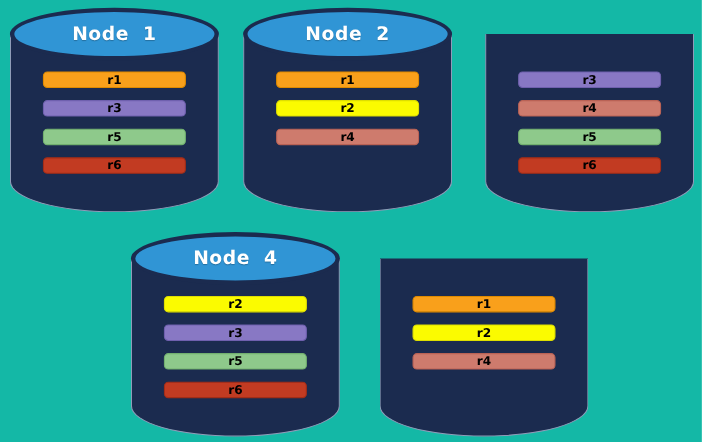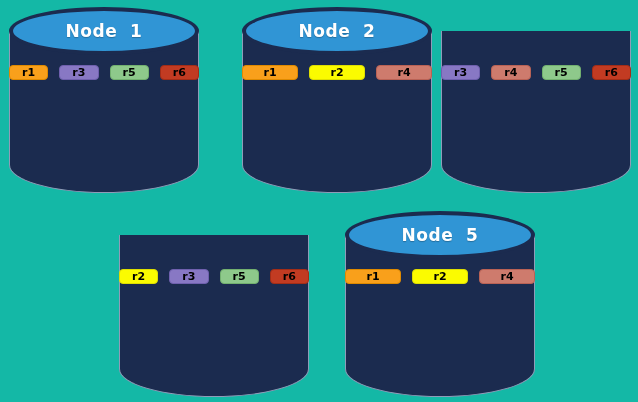--- a/index.html
+++ b/index.html
@@ -12,21 +12,21 @@
   .diagram {
     position: relative;
     width: 638px; height: 402px;
     background: #14b8a6;
   }
   .node {
     position: absolute;
     width: 190px; height: 186px;
   }
   .node.n1 { left: 9px;   top: 7px; }
-  .node.n2 { left: 242px; top: 7px; }
+  .node.n2 { left: 221px; top: 7px; }
   .node.n3 { left: 441px; top: 7px; }
   .node.n4 { left: 119px; top: 211px; }
   .node.n5 { left: 345px; top: 211px; }
 
   .cyl-body {
     position: absolute;
     left: 0; top: 24px;
     width: 190px; height: 162px;
     box-sizing: border-box;
     background: #1b2b4f;
@@ -52,21 +52,21 @@
     font-size: 17px;
     letter-spacing: 0.5px;
     white-space: pre;
     text-shadow: 0 1px 1px rgba(0,0,0,0.25);
   }
   .bars {
     position: absolute;
     left: 0; top: 58px;
     width: 190px;
     display: flex;
-    flex-direction: row;
+    flex-direction: column;
     align-items: center;
     gap: 11px;
   }
   .bar {
     box-sizing: border-box;
     width: 130px; height: 15px;
     border-radius: 4px;
     border: 1px solid;
     display: flex;
     align-items: center;
@@ -143,20 +143,23 @@
   </div>
 
   <div class="bar" style="background: rgb(194, 59, 34); border-color: rgb(163, 45, 23);">
     <span class="bar-label">r6</span>
   </div>
 </div>
   </div>
 
   <div class="node n4">
     <div class="cyl-body"></div>
+    <div class="cyl-top">
+      <span class="node-title">Node  4</span>
+    </div>
     <div class="bars">
   <div class="bar" style="background: rgb(251, 251, 0); border-color: rgb(222, 222, 0);">
     <span class="bar-label">r2</span>
   </div>
 
   <div class="bar" style="background: rgb(136, 120, 196); border-color: rgb(111, 96, 174);">
     <span class="bar-label">r3</span>
   </div>
 
   <div class="bar" style="background: rgb(142, 201, 139); border-color: rgb(114, 176, 111);">
@@ -164,23 +167,20 @@
   </div>
 
   <div class="bar" style="background: rgb(194, 59, 34); border-color: rgb(163, 45, 23);">
     <span class="bar-label">r6</span>
   </div>
 </div>
   </div>
 
   <div class="node n5">
     <div class="cyl-body"></div>
-    <div class="cyl-top">
-      <span class="node-title">Node  5</span>
-    </div>
     <div class="bars">
   <div class="bar" style="background: rgb(249, 160, 27); border-color: rgb(223, 138, 0);">
     <span class="bar-label">r1</span>
   </div>
 
   <div class="bar" style="background: rgb(251, 251, 0); border-color: rgb(222, 222, 0);">
     <span class="bar-label">r2</span>
   </div>
 
   <div class="bar" style="background: rgb(206, 123, 109); border-color: rgb(185, 98, 85);">

